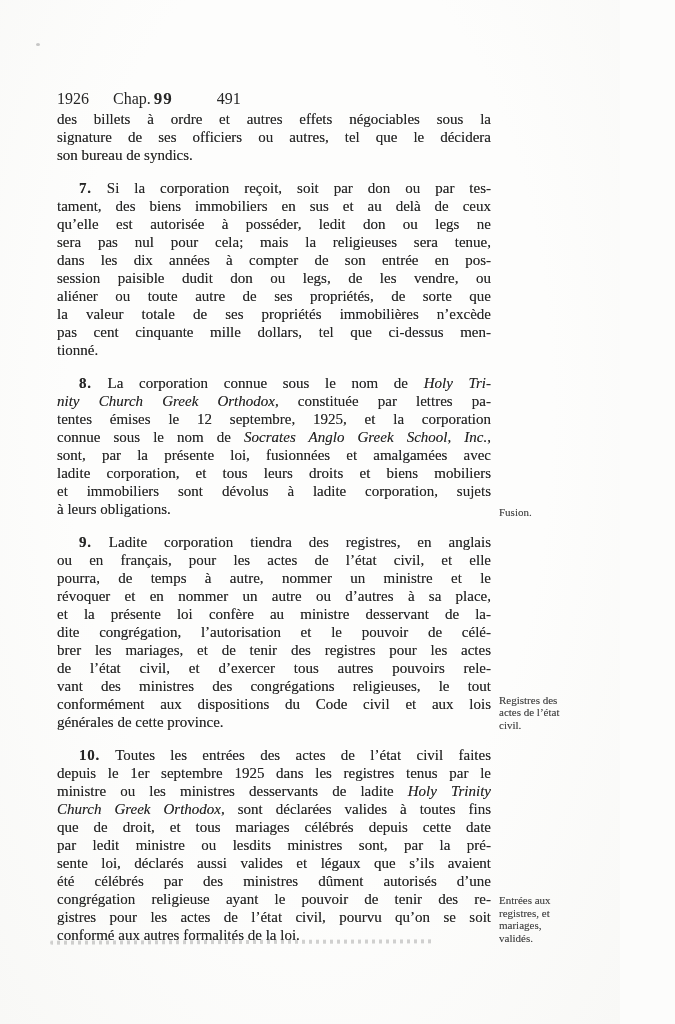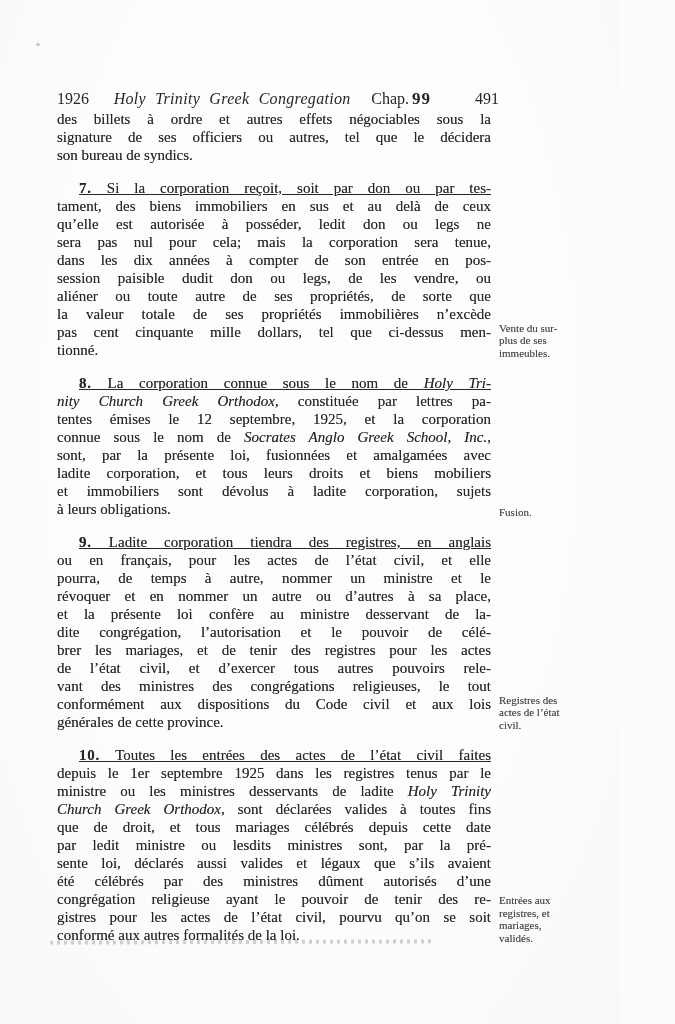--- a/index.html
+++ b/index.html
@@ -52,21 +52,21 @@
   .para + .para { margin-top: 15px; }
   .text-col { width: 434px; flex: 0 0 434px; }
   .line {
     font-size: 15px;
     line-height: 18px;
     text-align: justify;
     text-align-last: justify;
     text-shadow: 0 0 0.4px rgba(40,40,40,0.55);
   }
   .line.last { text-align: left; text-align-last: auto; }
-  .line.first { text-indent: 22px; text-decoration: underline; }
+  .line.first { text-indent: 22px; }
   .seg-bold { font-weight: bold; letter-spacing: 0.8px; }
   .seg-italic { font-style: italic; }
   
   .note {
     flex: 1;
     padding-left: 8px;
     padding-top: 2px;
     box-sizing: border-box;
     font-size: 11px;
     line-height: 12.5px;
@@ -90,52 +90,46 @@
 </style>
 </head>
 <body>
 
 <div class="page">
 
   <div class="speck"></div>
 
   <header class="header">
     <span class="year">1926</span>
-    <span class="title">Holy Trinity Greek Congregation</span>
     <span class="chap"><span>Chap.</span><span class="chap-num">99</span></span>
     <span class="pagenum">491</span>
   </header>
 
   <main class="bodytext">
       <section class="para">
         <div class="text-col">
           <div class="line"><span>des billets à ordre et autres effets négociables sous la</span></div>
           <div class="line"><span>signature de ses officiers ou autres, tel que le décidera</span></div>
           <div class="line last"><span>son bureau de syndics.</span></div>
         </div>
         <aside class="note"></aside>
       </section>
       <section class="para">
         <div class="text-col">
           <div class="line first"><span class="seg-bold">7.</span><span> Si la corporation reçoit, soit par don ou par tes-</span></div>
           <div class="line"><span>tament, des biens immobiliers en sus et au delà de ceux</span></div>
           <div class="line"><span>qu’elle est autorisée à posséder, ledit don ou legs ne</span></div>
-          <div class="line"><span>sera pas nul pour cela; mais la corporation sera tenue,</span></div>
+          <div class="line"><span>sera pas nul pour cela; mais la religieuses sera tenue,</span></div>
           <div class="line"><span>dans les dix années à compter de son entrée en pos-</span></div>
           <div class="line"><span>session paisible dudit don ou legs, de les vendre, ou</span></div>
           <div class="line"><span>aliéner ou toute autre de ses propriétés, de sorte que</span></div>
           <div class="line"><span>la valeur totale de ses propriétés immobilières n’excède</span></div>
           <div class="line"><span>pas cent cinquante mille dollars, tel que ci-dessus men-</span></div>
           <div class="line last"><span>tionné.</span></div>
         </div>
-        <aside class="note">
-          <div class="note-line">Vente du sur-</div>
-          <div class="note-line">plus de ses</div>
-          <div class="note-line">immeubles.</div>
-        </aside>
       </section>
       <section class="para">
         <div class="text-col">
           <div class="line first"><span class="seg-bold">8.</span><span> La corporation connue sous le nom de </span><span class="seg-italic">Holy Tri-</span></div>
           <div class="line"><span class="seg-italic">nity Church Greek Orthodox</span><span>, constituée par lettres pa-</span></div>
           <div class="line"><span>tentes émises le 12 septembre, 1925, et la corporation</span></div>
           <div class="line"><span>connue sous le nom de </span><span class="seg-italic">Socrates Anglo Greek School, Inc.</span><span>,</span></div>
           <div class="line"><span>sont, par la présente loi, fusionnées et amalgamées avec</span></div>
           <div class="line"><span>ladite corporation, et tous leurs droits et biens mobiliers</span></div>
           <div class="line"><span>et immobiliers sont dévolus à ladite corporation, sujets</span></div>

